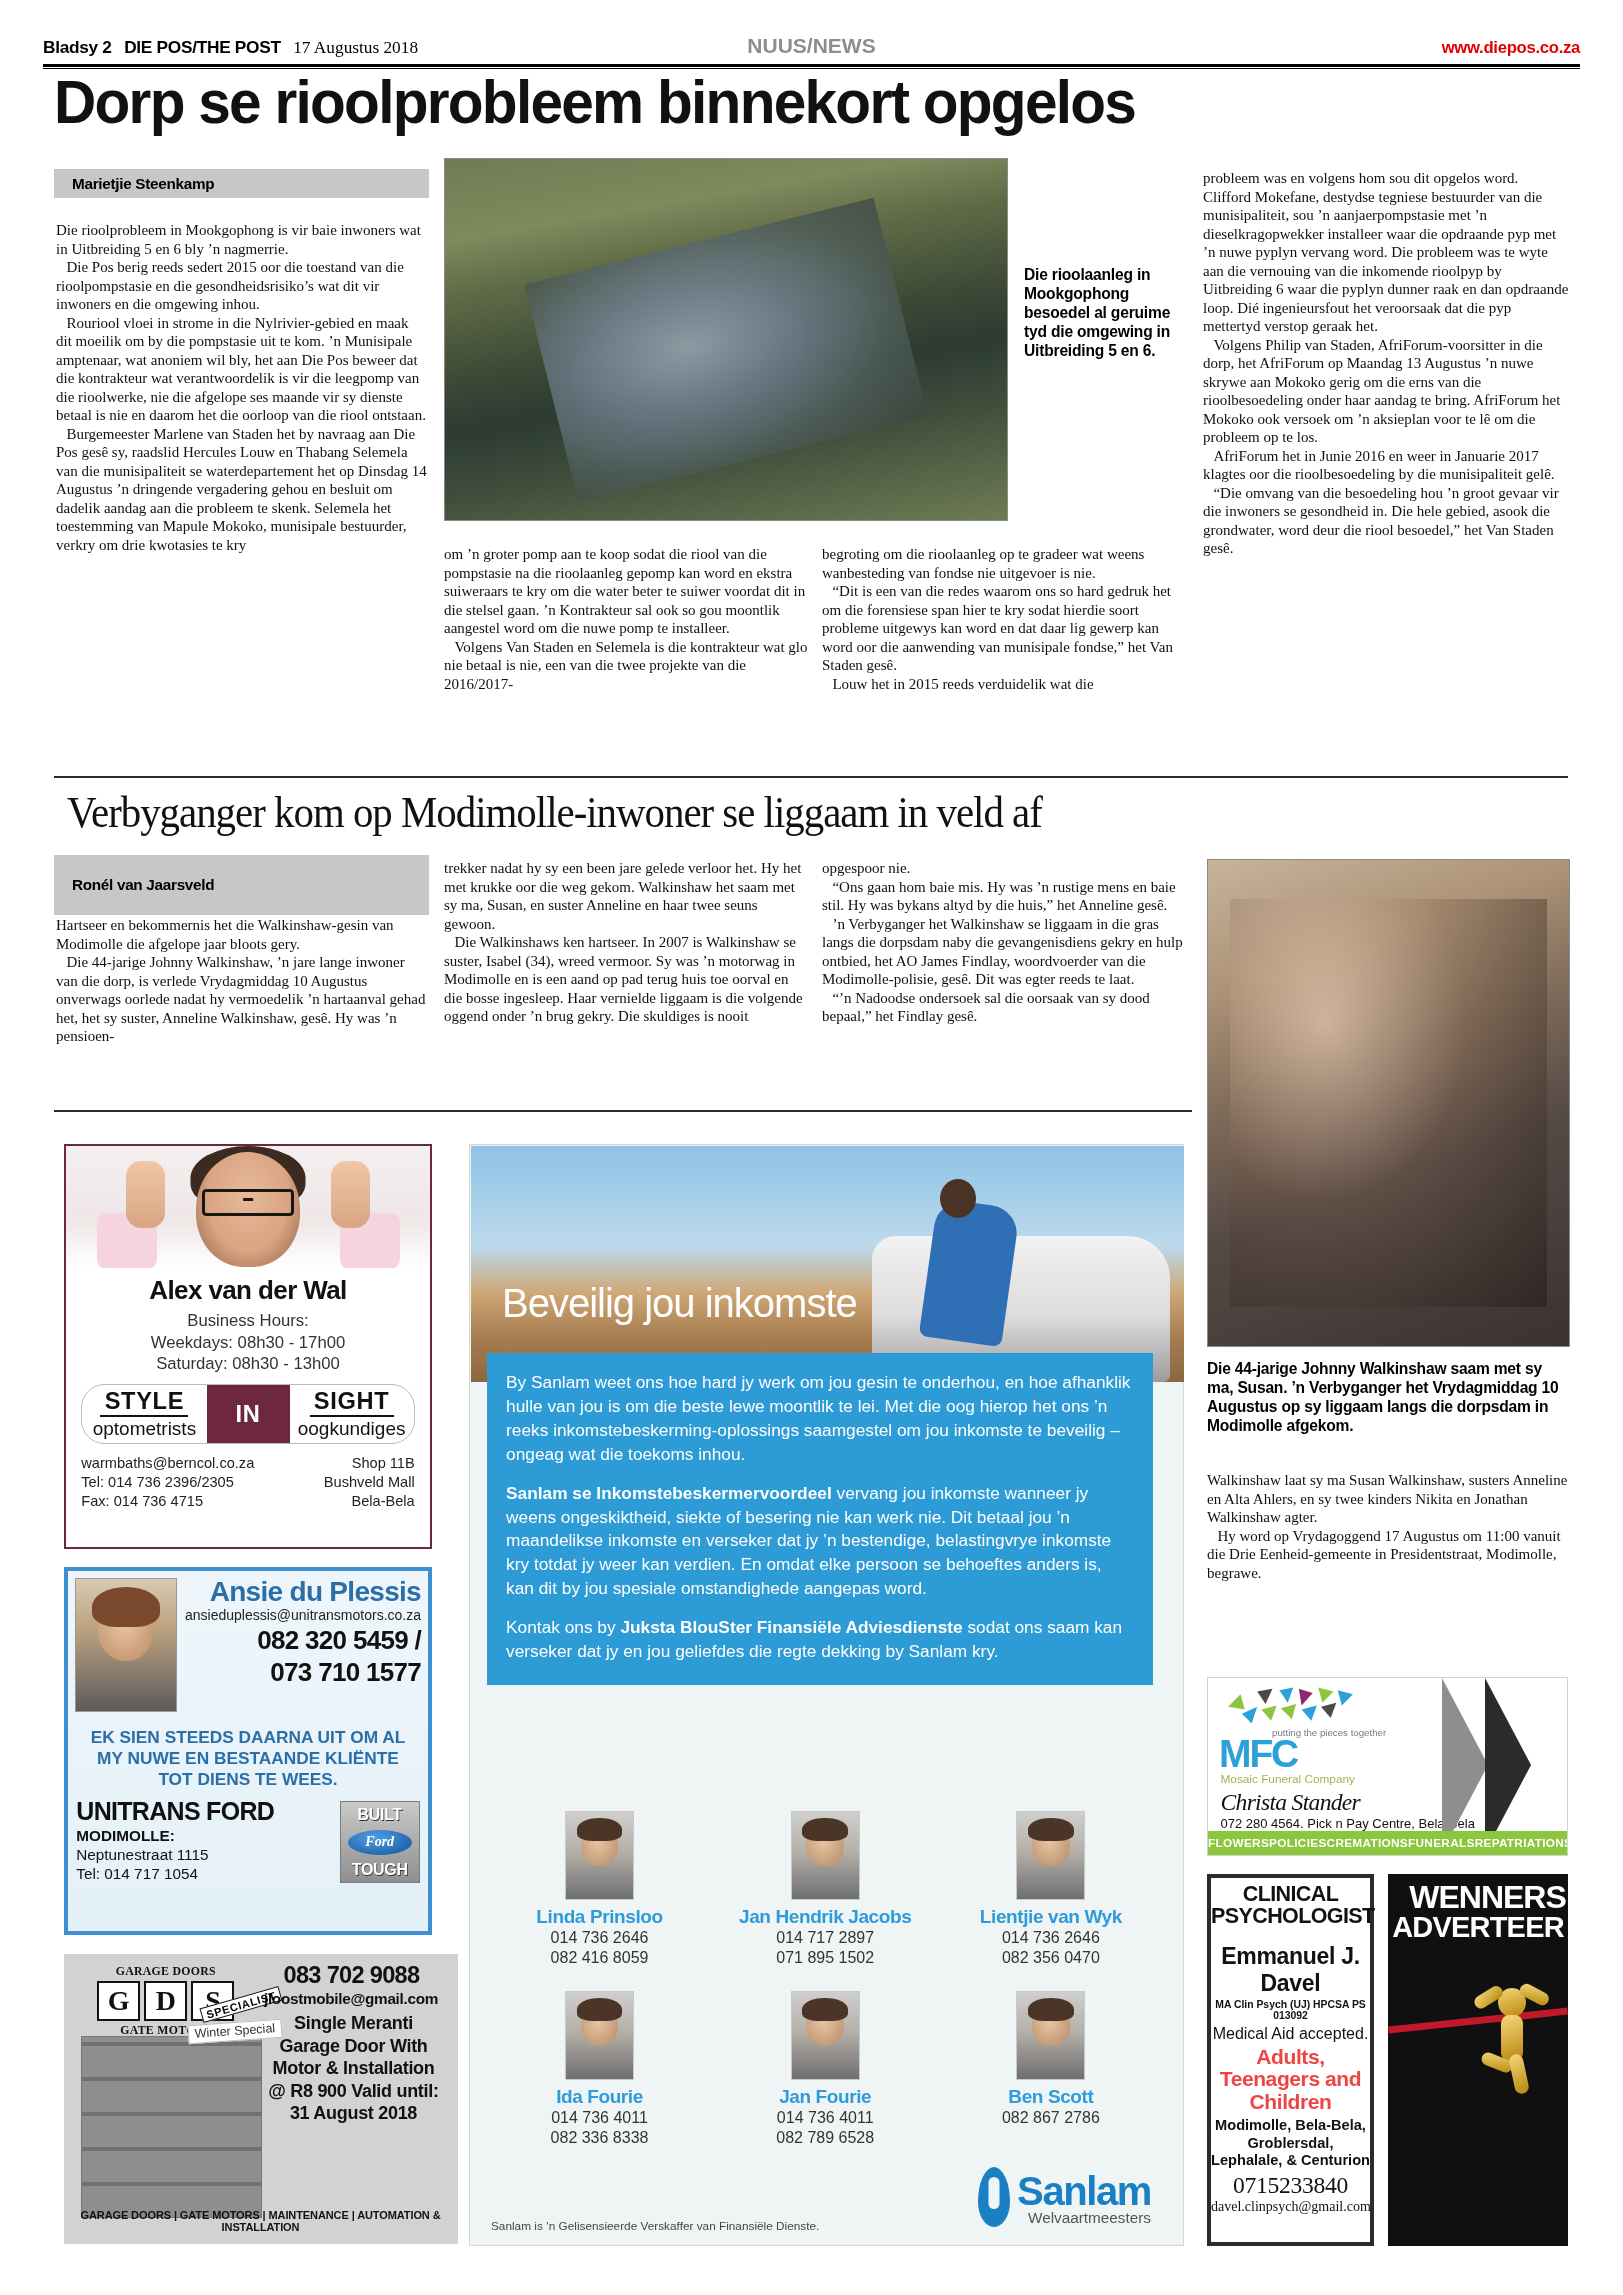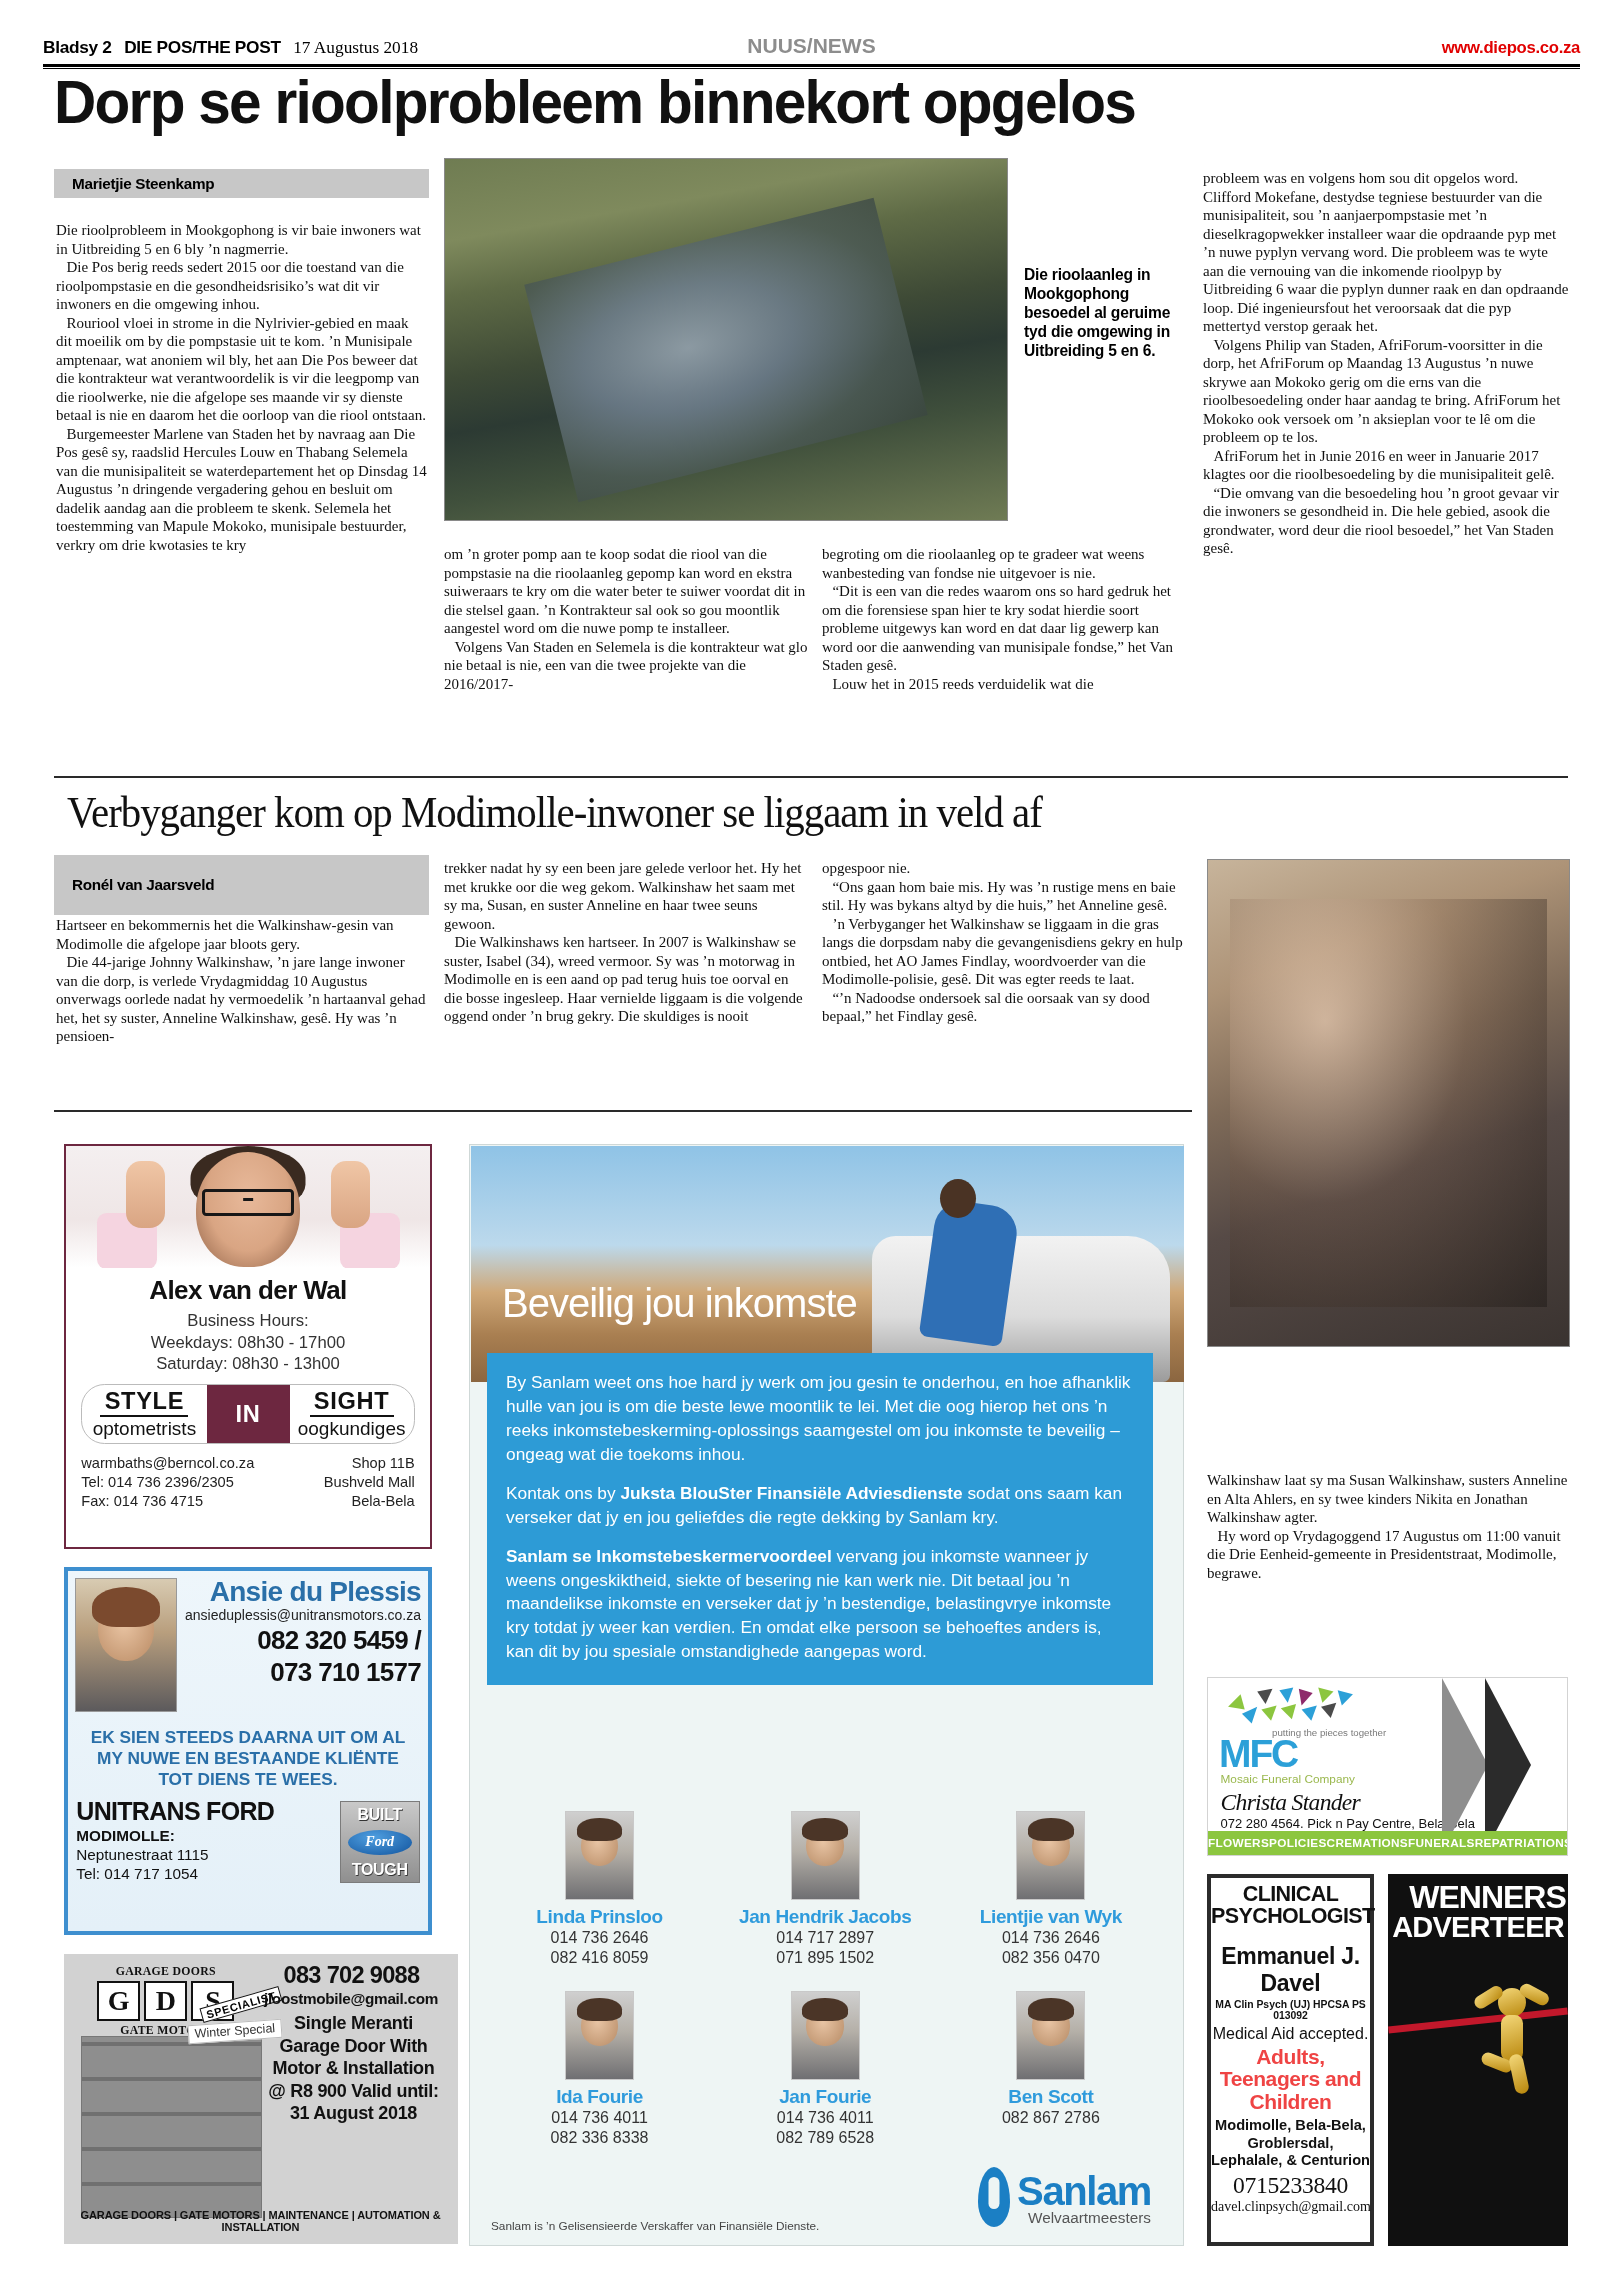--- a/index.html
+++ b/index.html
@@ -238,20 +238,21 @@
   </div>
 
   <div class="col" style="left:822px;top:859px;width:366px;">
     <p class="first">opgespoor nie.</p>
     <p>“Ons gaan hom baie mis. Hy was ’n rustige mens en baie stil. Hy was bykans altyd by die huis,” het Anneline gesê.</p>
     <p>’n Verbyganger het Walkinshaw se liggaam in die gras langs die dorpsdam naby die gevangenisdiens gekry en hulp ontbied, het AO James Findlay, woordvoerder van die Modimolle-polisie, gesê. Dit was egter reeds te laat.</p>
     <p>“’n Nadoodse ondersoek sal die oorsaak van sy dood bepaal,” het Findlay gesê.</p>
   </div>
 
   <div class="photo p2" style="left:1207px;top:859px;width:361px;height:486px;"></div>
+  <div class="capt-bold" style="left:1207px;top:1359px;width:361px;">Die 44-jarige Johnny Walkinshaw saam met sy ma, Susan. ’n Verbyganger het Vrydagmiddag 10 Augustus op sy liggaam langs die dorpsdam in Modimolle afgekom.</div>
 
   <div class="col" style="left:1207px;top:1471px;width:361px;">
     <p class="first">Walkinshaw laat sy ma Susan Walkinshaw, susters Anneline en Alta Ahlers, en sy twee kinders Nikita en Jonathan Walkinshaw agter.</p>
     <p>Hy word op Vrydagoggend 17 Augustus om 11:00 vanuit die Drie Eenheid-gemeente in Presidentstraat, Modimolle, begrawe.</p>
   </div>
 
   <div class="rule" style="left:54px;top:1110px;width:1138px;height:2.1px;"></div>
 
   <div class="ad ad-opto" style="left:64px;top:1144px;width:368px;height:405px;">
     <div class="opto-img">
@@ -346,22 +347,22 @@
   <div class="ad ad-sanlam" style="left:469px;top:1144px;width:715px;height:1102px;">
     <div class="sl-hero">
       <div class="sl-car"></div>
       <div class="sl-person"></div>
       <div class="sl-head"></div>
     </div>
     <div class="sl-title">Beveilig jou inkomste</div>
 
     <div class="sl-box">
       <p>By Sanlam weet ons hoe hard jy werk om jou gesin te onderhou, en hoe afhanklik hulle van jou is om die beste lewe moontlik te lei. Met die oog hierop het ons ’n reeks inkomstebeskerming-oplossings saamgestel om jou inkomste te beveilig – ongeag wat die toekoms inhou.</p>
+      <p><b>Sanlam se Inkomstebeskermervoordeel</b><span> vervang jou inkomste wanneer jy weens ongeskiktheid, siekte of besering nie kan werk nie. Dit betaal jou ’n maandelikse inkomste en verseker dat jy ’n bestendige, belastingvrye inkomste kry totdat jy weer kan verdien. En omdat elke persoon se behoeftes anders is, kan dit by jou spesiale omstandighede aangepas word.</span></p>
       <p><span>Kontak ons by </span><b>Juksta BlouSter Finansiële Adviesdienste</b><span> sodat ons saam kan verseker dat jy en jou geliefdes die regte dekking by Sanlam kry.</span></p>
-      <p><b>Sanlam se Inkomstebeskermervoordeel</b><span> vervang jou inkomste wanneer jy weens ongeskiktheid, siekte of besering nie kan werk nie. Dit betaal jou ’n maandelikse inkomste en verseker dat jy ’n bestendige, belastingvrye inkomste kry totdat jy weer kan verdien. En omdat elke persoon se behoeftes anders is, kan dit by jou spesiale omstandighede aangepas word.</span></p>
     </div>
 
     <div class="sl-grid">
       <div class="sl-row">
         <div class="sl-card">
           <div class="sl-photo"></div>
           <div class="sl-name">Linda Prinsloo</div>
           <div class="sl-tel">014 736 2646</div>
           <div class="sl-tel">082 416 8059</div>
         </div>

